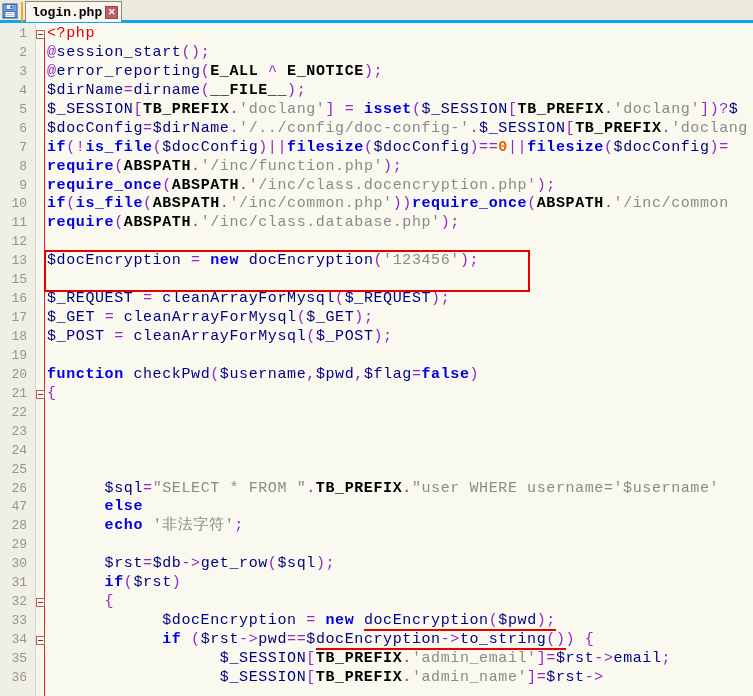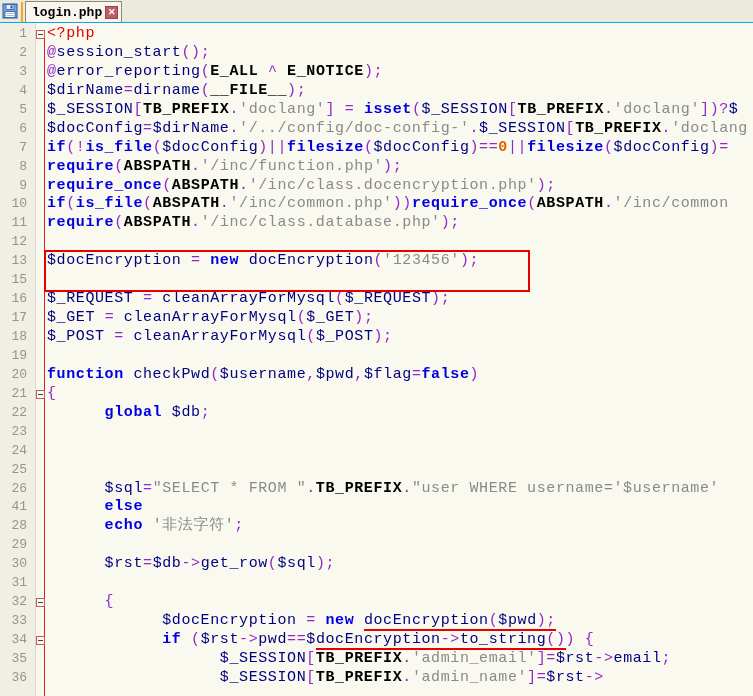--- a/index.html
+++ b/index.html
@@ -6,21 +6,21 @@
     --bg:#FAF9F0; --gutter:#F0EFE6; --gutterline:#DDD9CA; --lnum:#98948A;
     --kw:#0000E0; --id:#000080; --op:#9328C8; --str:#8A8A8A; --num:#E06000;
     --cst:#000000; --tag:#E80000; --red:#E60000; --sel:#DBDBF2; --rail:#E02020;
     --lh:18.95px;
   }
   *{margin:0;padding:0;box-sizing:border-box;}
   html,body{width:753px;height:696px;overflow:hidden;}
   body{background:var(--bg);font-family:"Liberation Mono",monospace;}
 
   
-  .tabbar{position:relative;height:23px;background:#ECE9DD;border-bottom:1px solid #0ea5e9;}
+  .tabbar{position:relative;height:23px;background:#ECE9DD;border-bottom:3px solid #0ea5e9;}
   .floppy{position:absolute;left:2px;top:3px;width:16px;height:16px;}
   .accent{position:absolute;left:21px;top:2px;width:2px;height:20px;background:#F5A623;}
   .tab{position:absolute;left:25px;top:1px;height:21px;display:flex;align-items:center;gap:3px;
        background:#F8F6EE;border:1px solid #8D8875;border-bottom:none;padding:0 3px 0 6px;
        font:bold 13px "Liberation Mono",monospace;color:#000;cursor:default;}
   .closebtn{width:13px;height:13px;background:#BF5E68;border:1px solid #93464E;color:#fff;
        font:bold 9px "Liberation Sans",sans-serif;display:flex;align-items:center;justify-content:center;}
 
   
   .editor{position:relative;height:673px;background:var(--bg);}
@@ -173,42 +173,41 @@
       <div class="line">
         <span class="ln">21</span>
         <span class="foldcell">
           <span class="foldbox"></span>
         </span>
         <span class="code"><span class="op">{</span></span>
       </div>
       <div class="line">
         <span class="ln">22</span>
         <span class="foldcell"></span>
-        <span class="code"><span class="pln">      </span><span class="kw">global</span><span class="pln"> </span><span class="id">$db</span><span class="op">;</span></span>
       </div>
       <div class="line">
         <span class="ln">23</span>
         <span class="foldcell"></span>
       </div>
       <div class="line">
         <span class="ln">24</span>
         <span class="foldcell"></span>
         <span class="code"></span>
       </div>
       <div class="line">
         <span class="ln">25</span>
         <span class="foldcell"></span>
       </div>
       <div class="line">
         <span class="ln">26</span>
         <span class="foldcell"></span>
         <span class="code"><span class="pln">      </span><span class="id">$sql</span><span class="op">=</span><span class="str">"SELECT * FROM "</span><span class="op">.</span><span class="cst">TB_PREFIX</span><span class="op">.</span><span class="str">"user WHERE username='$username'</span></span>
       </div>
       <div class="line">
-        <span class="ln">41</span>
+        <span class="ln">47</span>
         <span class="foldcell"></span>
         <span class="code"><span class="pln">      </span><span class="kw">else</span></span>
       </div>
       <div class="line">
         <span class="ln">28</span>
         <span class="foldcell"></span>
         <span class="code"><span class="pln">      </span><span class="kw">echo</span><span class="pln"> </span><span class="str">'非法字符'</span><span class="op">;</span></span>
       </div>
       <div class="line">
         <span class="ln">29</span>
@@ -216,20 +215,21 @@
         <span class="code"></span>
       </div>
       <div class="line">
         <span class="ln">30</span>
         <span class="foldcell"></span>
         <span class="code"><span class="pln">      </span><span class="id">$rst</span><span class="op">=</span><span class="id">$db</span><span class="op">-&gt;</span><span class="id">get_row</span><span class="op">(</span><span class="id">$sql</span><span class="op">);</span></span>
       </div>
       <div class="line">
         <span class="ln">31</span>
         <span class="foldcell"></span>
+        <span class="code"><span class="pln">      </span><span class="kw">if</span><span class="op">(</span><span class="id">$rst</span><span class="op">)</span></span>
       </div>
       <div class="line">
         <span class="ln">32</span>
         <span class="foldcell">
           <span class="foldbox"></span>
         </span>
         <span class="code"><span class="pln">      </span><span class="op">{</span></span>
       </div>
       <div class="line">
         <span class="ln">33</span>

